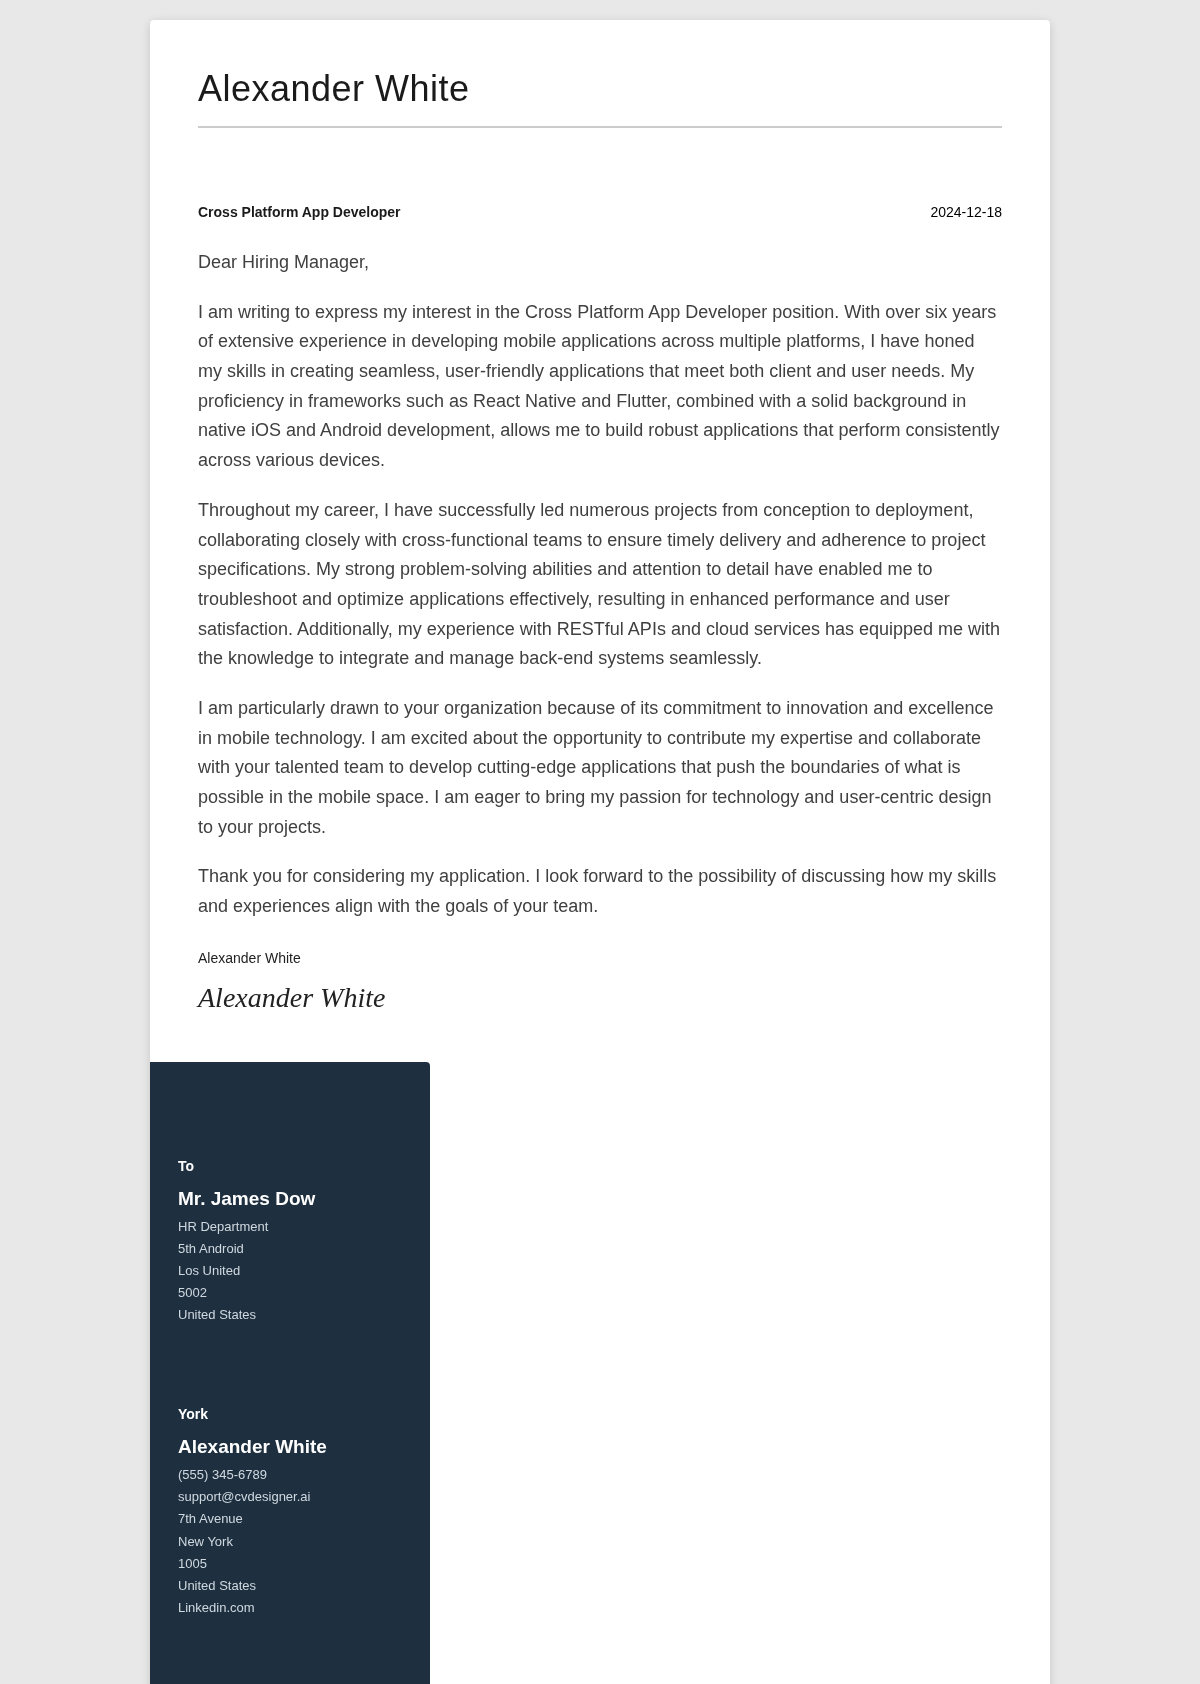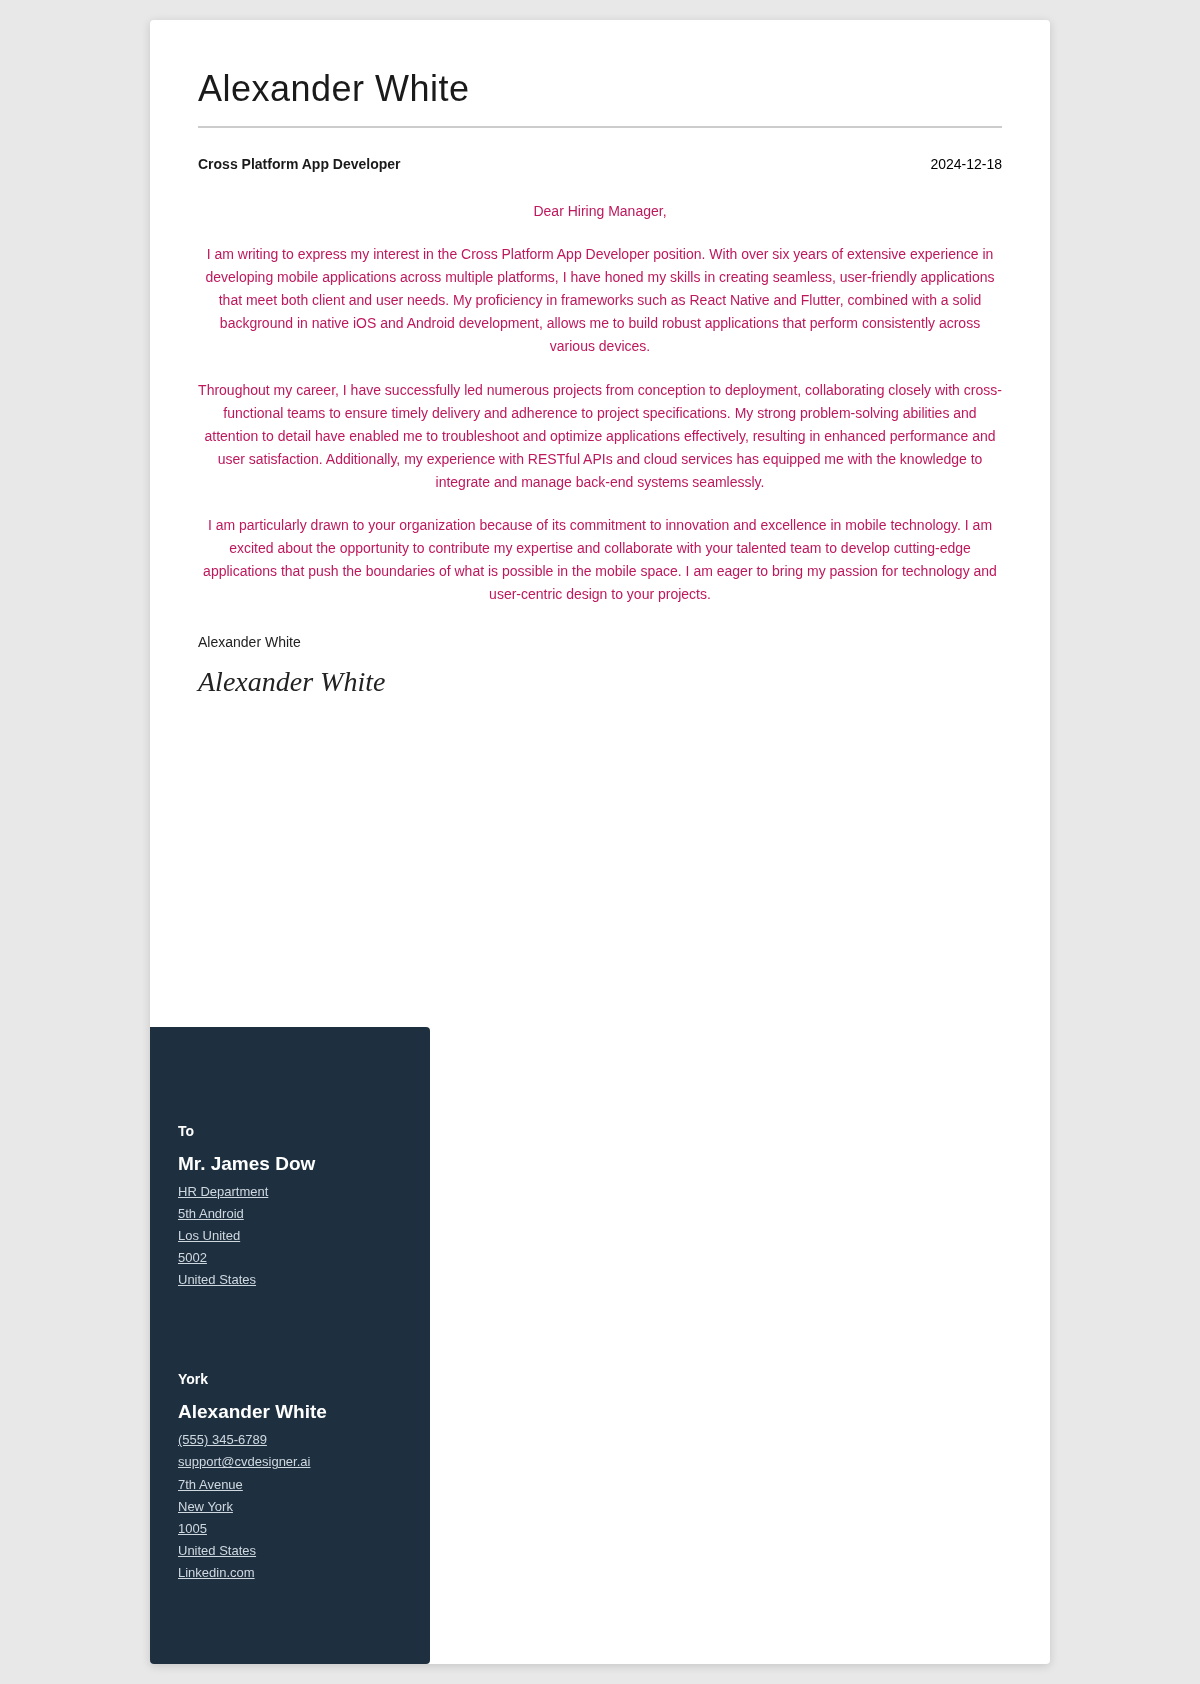--- a/index.html
+++ b/index.html
@@ -49,38 +49,38 @@
       border: none;
       border-top: 2px solid #cccccc;
       margin-bottom: 28px;
     }
 
     .meta-row {
       display: flex;
       justify-content: space-between;
       align-items: flex-end;
       margin-bottom: 28px;
+      margin-top: 48px;
     }
 
     .job-title {
       font-size: 14px;
       font-weight: 700;
       color: #1a1a1a;
     }
 
     .date {
       font-size: 14px;
       color: #000000;
     }
 
     .letter-body {
-      font-size: 14px;
-      color: #be185d;
+      font-size: 18px;
+      color: #404040;
       line-height: 1.65;
-      text-align: center;
     }
 
     .letter-body p {
       margin-bottom: 20px;
     }
 
     .closing-block {
       margin-top: 8px;
     }
 
@@ -131,21 +131,20 @@
       font-size: 19px;
       font-weight: 700;
       color: #ffffff;
       margin-bottom: 6px;
     }
 
     .sidebar-line {
       font-size: 13px;
       color: #d0d8df;
       line-height: 1.7;
-      text-decoration: underline;
     }
   </style>
 </head>
 <body>
 
 <div class="page">
 
   <div class="main-content">
 
     <h1 class="applicant-name">Alexander White</h1>
@@ -159,20 +158,21 @@
 
     <div class="letter-body">
       <p>Dear Hiring Manager,</p>
 
       <p>I am writing to express my interest in the Cross Platform App Developer position. With over six years of extensive experience in developing mobile applications across multiple platforms, I have honed my skills in creating seamless, user-friendly applications that meet both client and user needs. My proficiency in frameworks such as React Native and Flutter, combined with a solid background in native iOS and Android development, allows me to build robust applications that perform consistently across various devices.</p>
 
       <p>Throughout my career, I have successfully led numerous projects from conception to deployment, collaborating closely with cross-functional teams to ensure timely delivery and adherence to project specifications. My strong problem-solving abilities and attention to detail have enabled me to troubleshoot and optimize applications effectively, resulting in enhanced performance and user satisfaction. Additionally, my experience with RESTful APIs and cloud services has equipped me with the knowledge to integrate and manage back-end systems seamlessly.</p>
 
       <p>I am particularly drawn to your organization because of its commitment to innovation and excellence in mobile technology. I am excited about the opportunity to contribute my expertise and collaborate with your talented team to develop cutting-edge applications that push the boundaries of what is possible in the mobile space. I am eager to bring my passion for technology and user-centric design to your projects.</p>
 
+      <p>Thank you for considering my application. I look forward to the possibility of discussing how my skills and experiences align with the goals of your team.</p>
     </div>
 
     <div class="closing-block">
       <p class="signature-typed">Alexander White</p>
       <div class="signature-script">Alexander White</div>
     </div>
 
   </div>
 
   <div class="sidebar">

